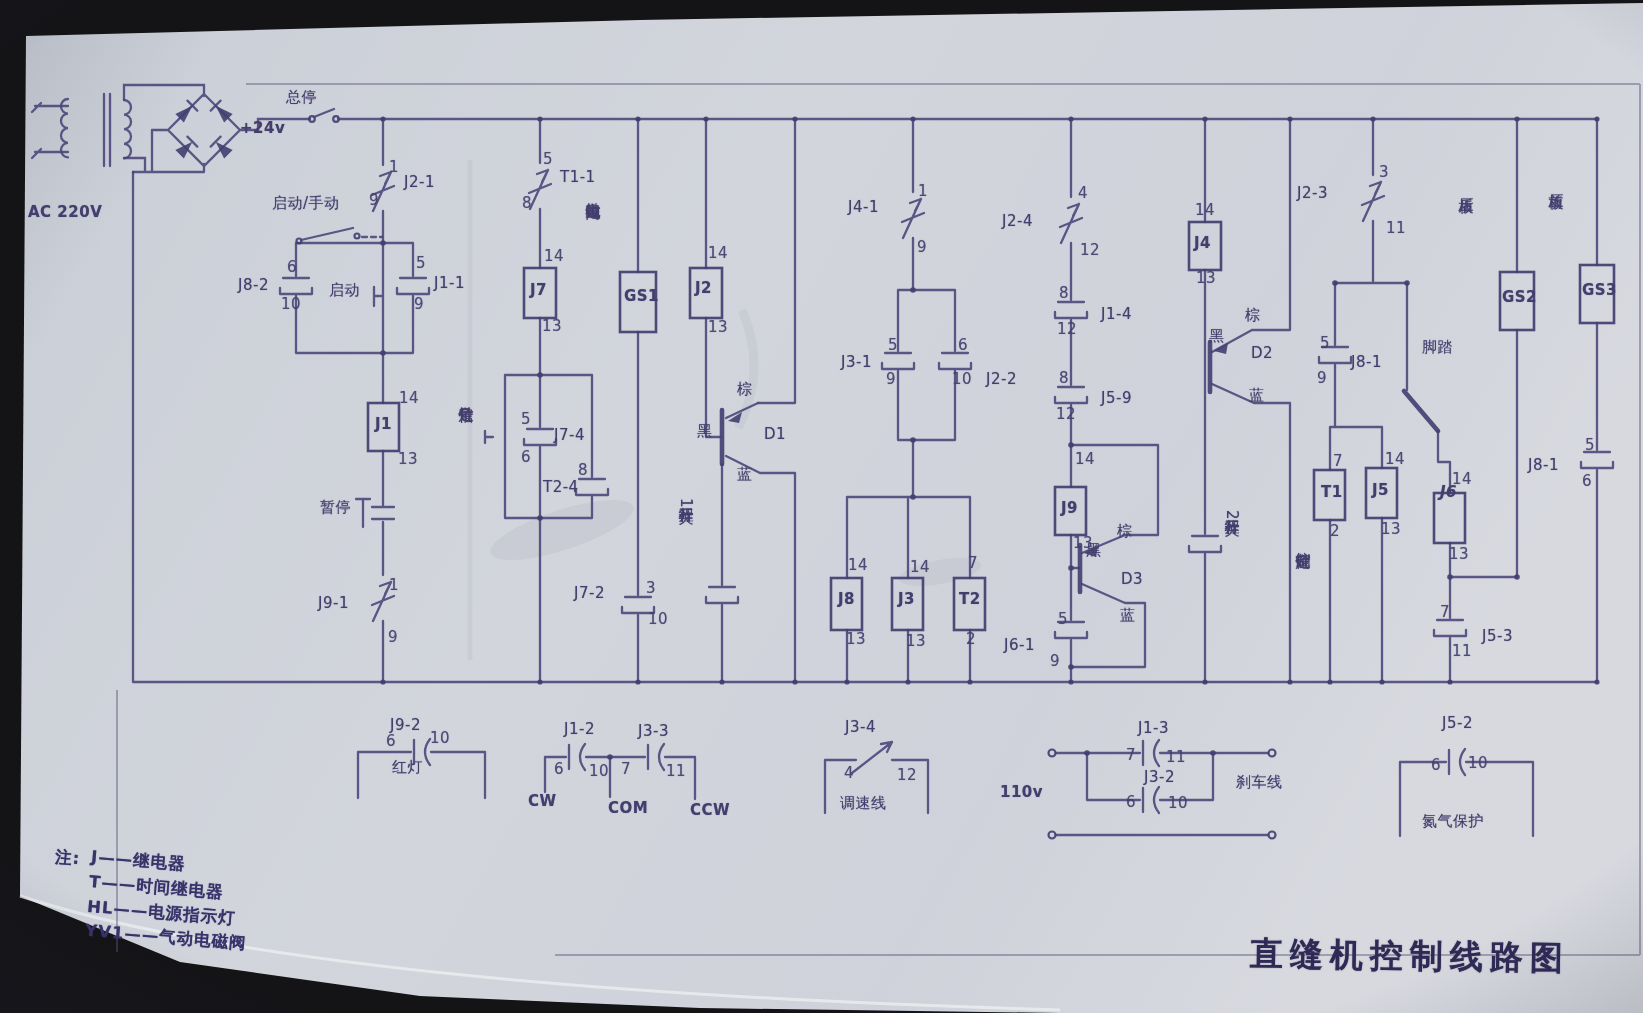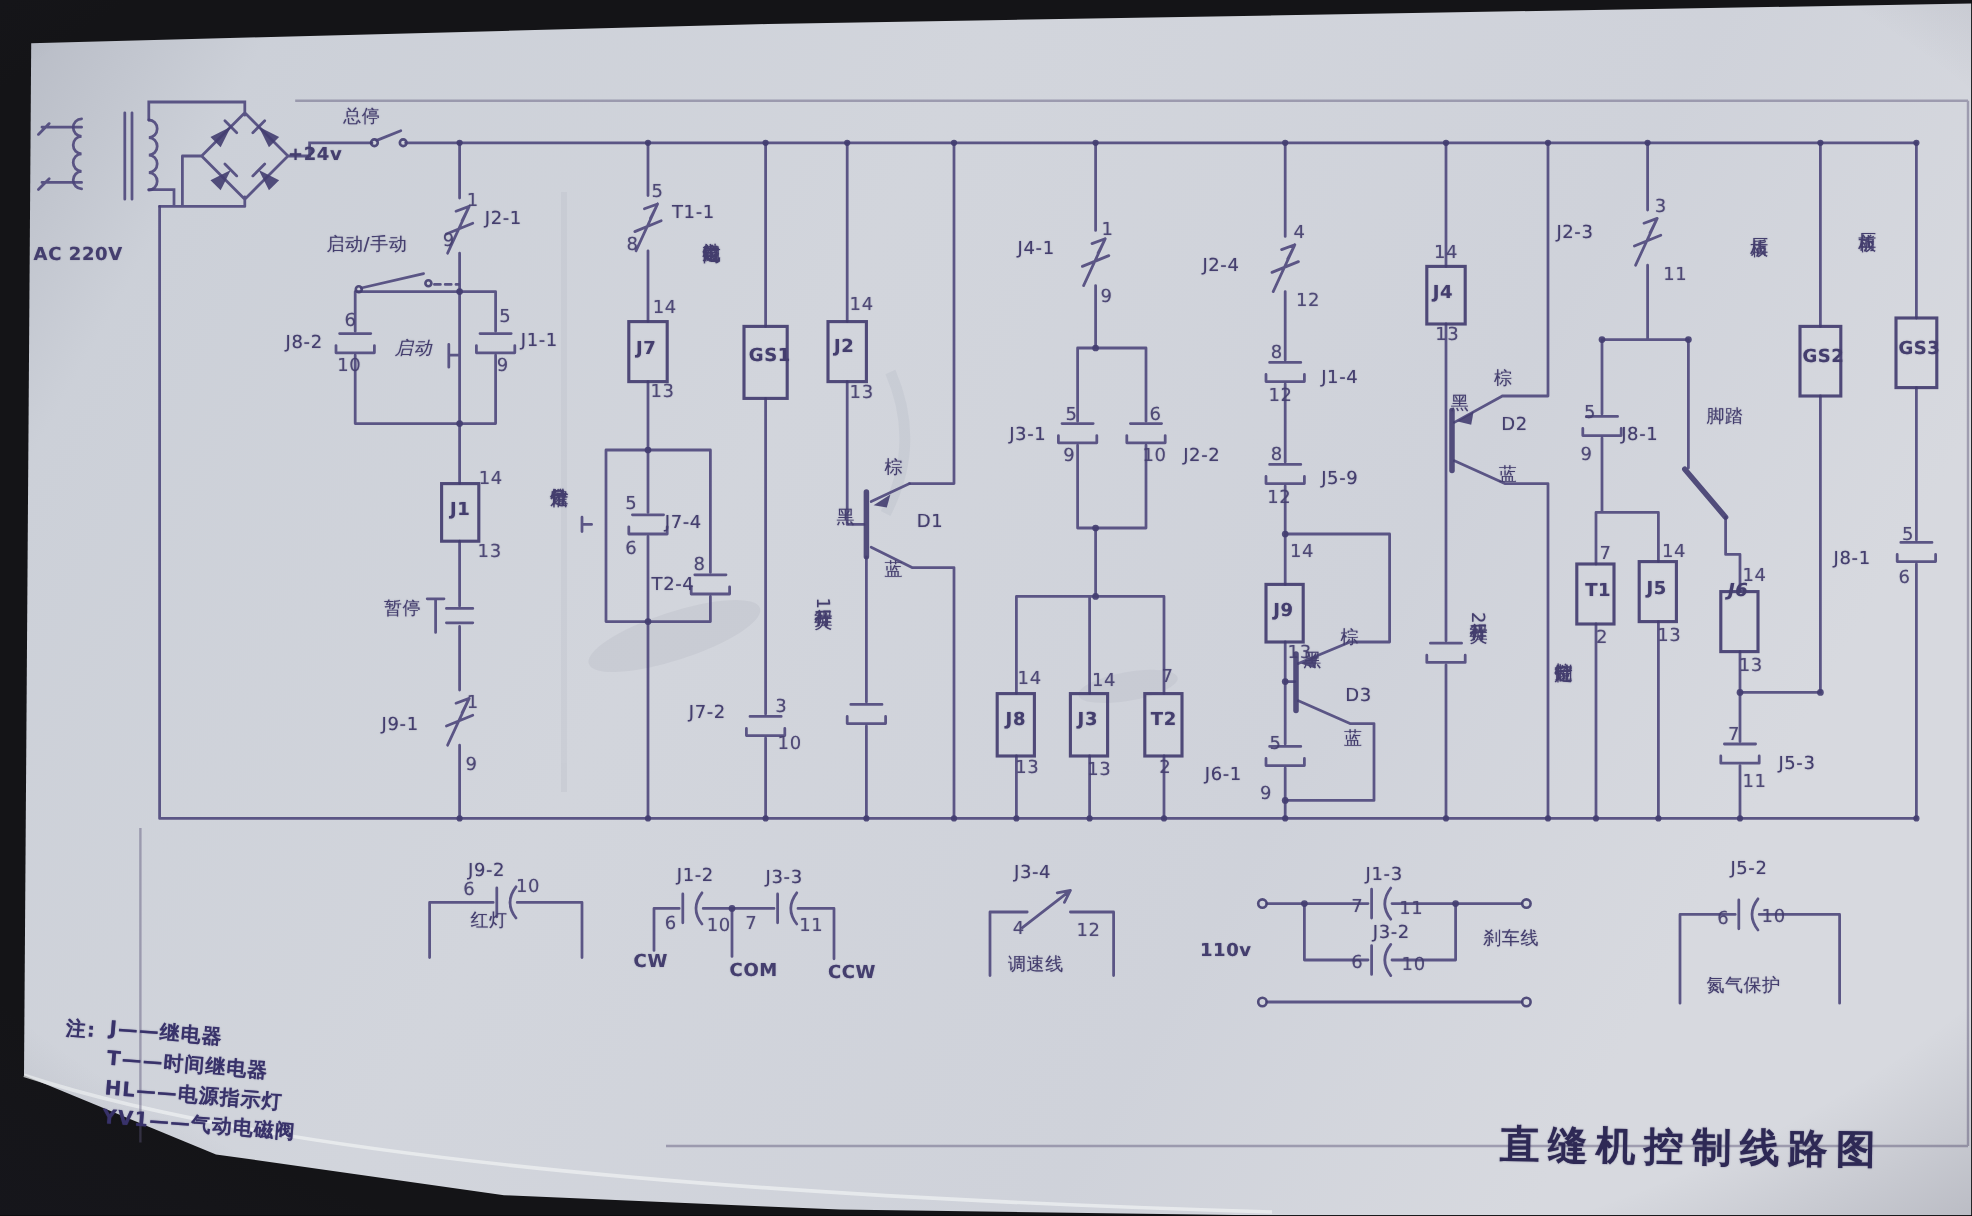--- a/index.html
+++ b/index.html
@@ -280,21 +280,21 @@
       <span class="lb big" style="left: 28px; top: 205px;">AC 220V</span>
       <span class="lb big" style="left: 240px; top: 121px;">+24v</span>
       <span class="lb" style="left: 286px; top: 90px;">总停</span>
       <span class="lb" style="left: 272px; top: 196px;">启动/手动</span>
       <span class="lb" style="left: 404px; top: 175px;">J2-1</span>
       <span class="lb pin" style="left: 389px; top: 160px;">1</span>
       <span class="lb pin" style="left: 369px; top: 193px;">9</span>
       <span class="lb" style="left: 238px; top: 278px;">J8-2</span>
       <span class="lb pin" style="left: 287px; top: 260px;">6</span>
       <span class="lb pin" style="left: 281px; top: 297px;">10</span>
-      <span class="lb" style="left: 329px; top: 283px; font-style: italic;">启动</span>
+      <span class="lb" style="left: 329px; top: 283px;">启动</span>
       <span class="lb" style="left: 434px; top: 276px;">J1-1</span>
       <span class="lb pin" style="left: 416px; top: 256px;">5</span>
       <span class="lb pin" style="left: 414px; top: 297px;">9</span>
       <span class="lb pin" style="left: 399px; top: 391px;">14</span>
       <span class="lb box" style="left: 375px; top: 417px;">J1</span>
       <span class="lb pin" style="left: 398px; top: 452px;">13</span>
       <span class="lb" style="left: 320px; top: 500px;">暂停</span>
       <span class="lb" style="left: 318px; top: 596px;">J9-1</span>
       <span class="lb pin" style="left: 389px; top: 578px;">1</span>
       <span class="lb pin" style="left: 388px; top: 630px;">9</span>

